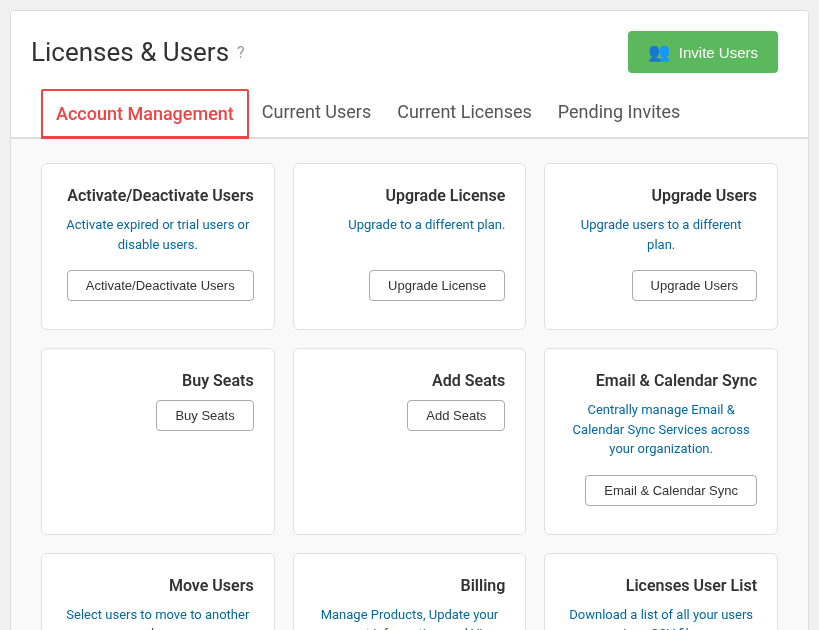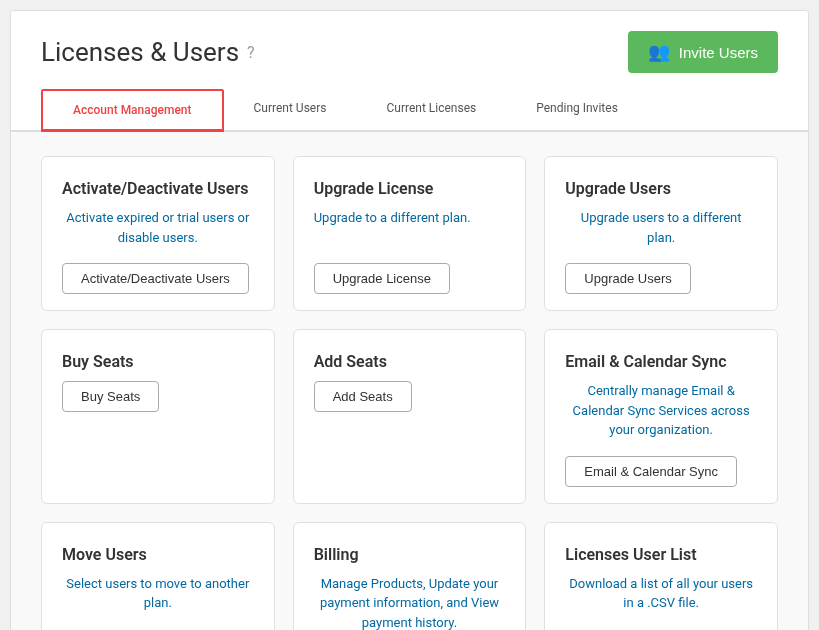--- a/index.html
+++ b/index.html
@@ -17,21 +17,21 @@
       min-height: 630px;
       background: #fff;
       border: 1px solid #ddd;
       border-radius: 4px;
       overflow: hidden;
     }
     .header {
       display: flex;
       justify-content: space-between;
       align-items: center;
-      padding: 20px 30px 16px 30px;
+      padding: 20px 30px 16px 20px;
       background: #fff;
     }
     .page-title {
       font-size: 26px;
       font-weight: 400;
       color: #333;
       display: flex;
       align-items: center;
       gap: 8px;
     }
@@ -54,22 +54,22 @@
       gap: 8px;
     }
     .invite-icon { font-size: 18px; }
     .tabs {
       display: flex;
       border-bottom: 2px solid #ddd;
       padding: 0 30px;
       background: #fff;
     }
     .tab {
-      padding: 12px 30px;
-      font-size: 12px;
+      padding: 12px 13px;
+      font-size: 18px;
       color: #555;
       cursor: pointer;
       border-bottom: 3px solid transparent;
       margin-bottom: -2px;
       white-space: nowrap;
     }
     .tab.active {
       color: #e44;
       border-bottom: 3px solid #e44;
       font-weight: 500;
@@ -83,24 +83,24 @@
     }
     .cards-grid {
       display: grid;
       grid-template-columns: repeat(3, 1fr);
       gap: 18px;
     }
     .card {
       background: #fff;
       border: 1px solid #e0e0e0;
       border-radius: 6px;
-      padding: 22px 20px 16px 20px;
+      padding: 22px 20px 28px 20px;
       display: flex;
       flex-direction: column;
-      align-items: flex-start;
+      align-items: flex-end;
       text-align: center;
     }
     .card-title {
       font-size: 16px;
       font-weight: 600;
       color: #333;
       margin-bottom: 10px;
     }
     .card-desc {
       font-size: 13px;

